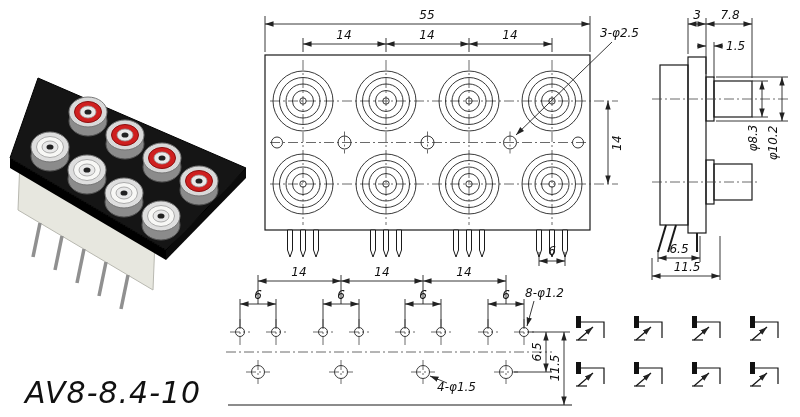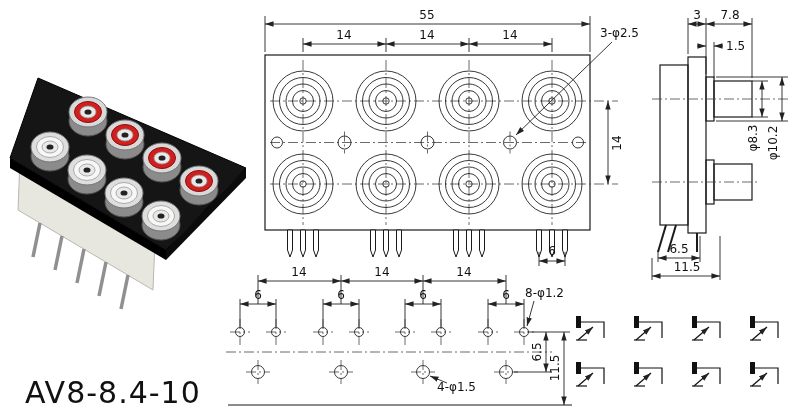--- a/index.html
+++ b/index.html
@@ -1,17 +1,17 @@
 <!DOCTYPE html>
 <html><head>
 <meta charset="utf-8">
 <style>
   html,body{margin:0;padding:0;background:#fff;}
   .sheet{position:relative;width:800px;height:417px;background:#ffffff;overflow:hidden;
-         font-family:"DejaVu Sans", sans-serif;}
+         font-family:"DejaVu Sans", sans-serif;font-style:italic;}
   svg text{font-family:"DejaVu Sans", sans-serif;fill:#111;}
   .ln   {stroke:#1a1a1a;stroke-width:1.2;fill:none;}
   .thin {stroke:#222;stroke-width:0.9;fill:none;}
   .dim  {stroke:#222;stroke-width:0.9;fill:none;}
   .cl   {stroke:#444;stroke-width:0.8;fill:none;stroke-dasharray:10 3 2 3;}
   .dtxt {font-size:12px;text-anchor:middle;}
   .sym  {stroke:#111;stroke-width:1.2;fill:none;}
   .pin  {fill:#fff;stroke:#1a1a1a;stroke-width:1;}
   .pn   {font-size:30px;letter-spacing:1px;}
 </style>

